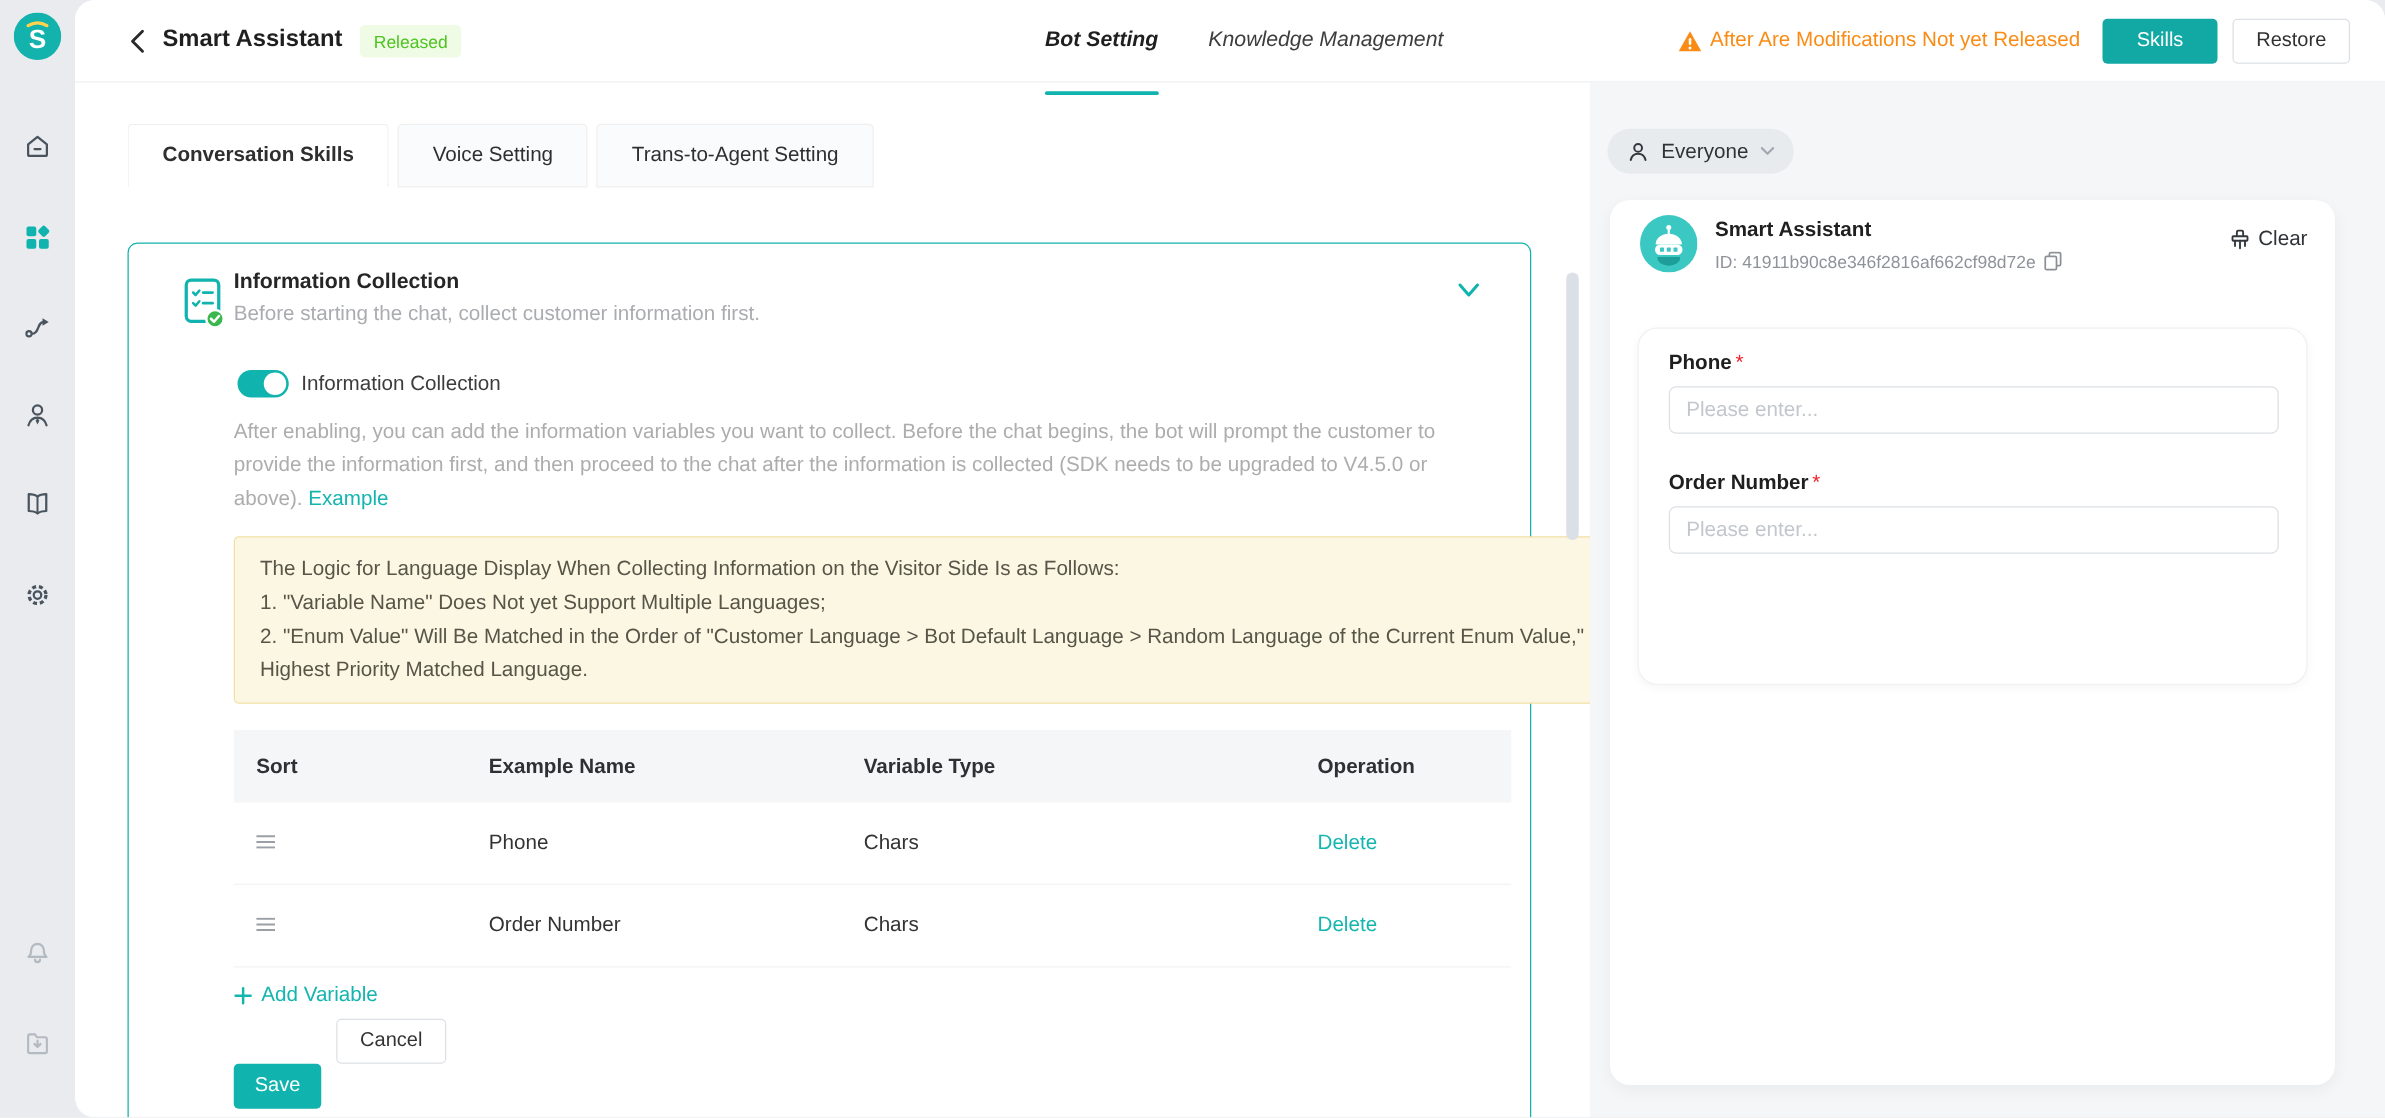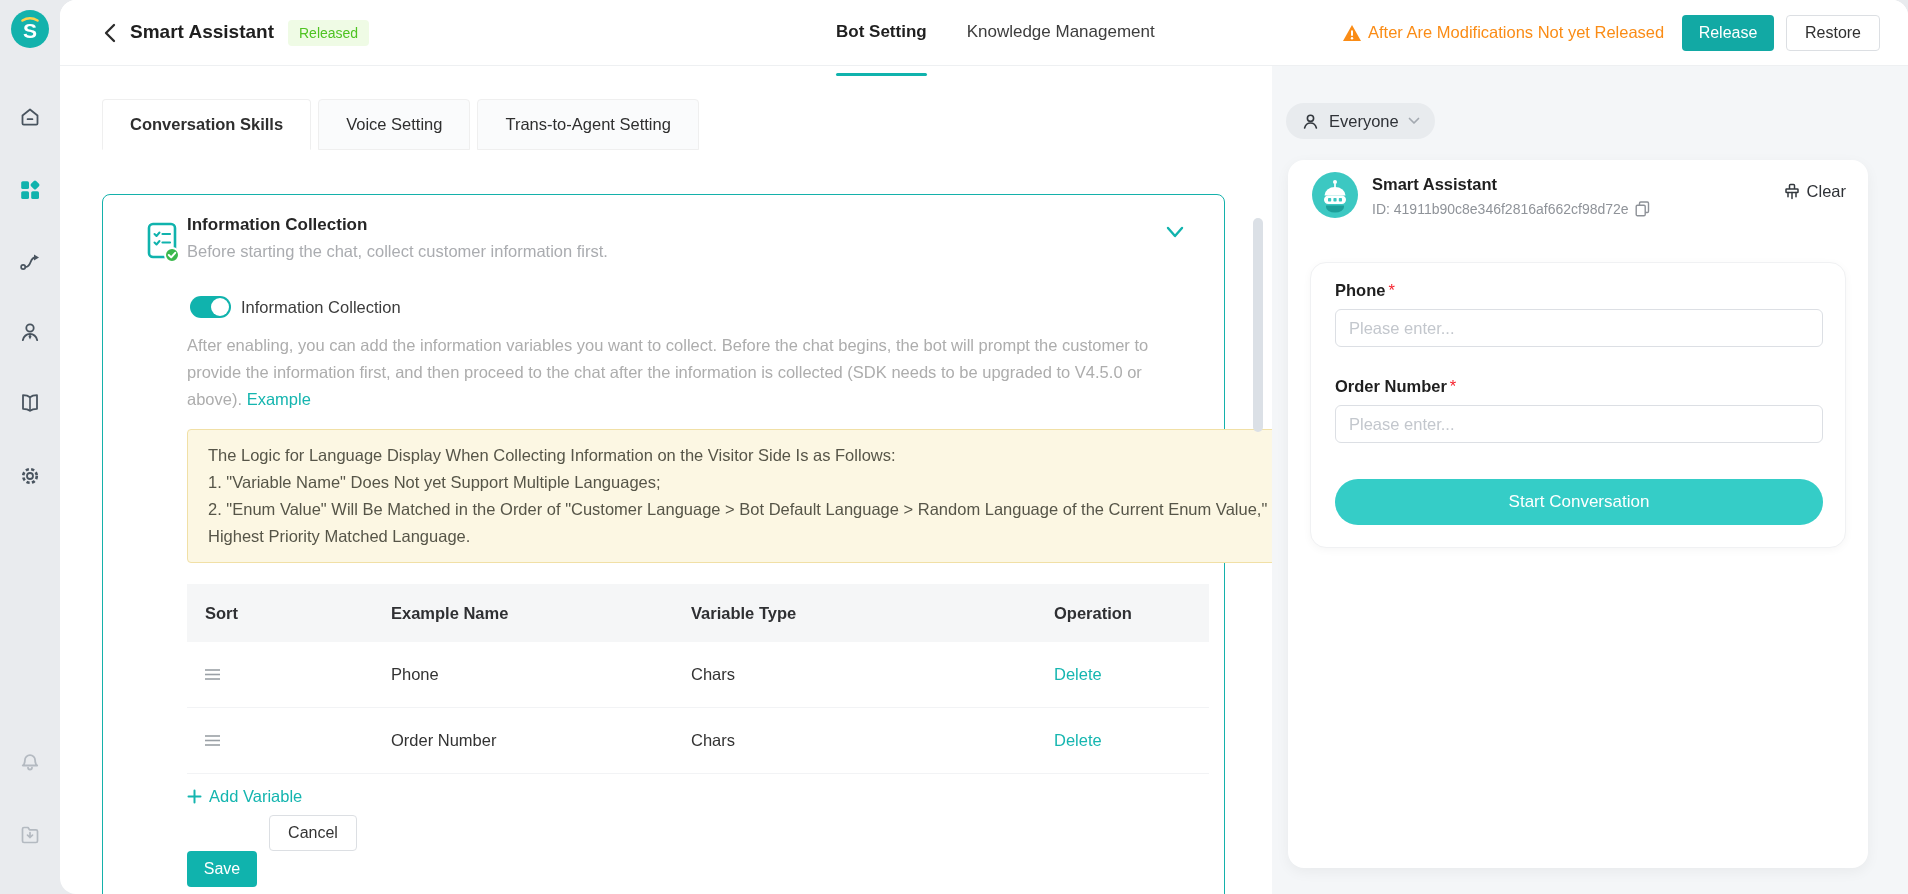--- a/index.html
+++ b/index.html
@@ -17,21 +17,21 @@
   
   .main{ position:absolute; left:60px; top:0; right:0; bottom:0; background:#fff;
          border-radius:16px 16px 0 16px; overflow:hidden;}
 
   
   .hdr{ position:absolute; left:0; top:0; right:0; height:66px; background:#fff; border-bottom:1px solid #eef0f2;}
   .back{ position:absolute; left:43px; top:23px; width:14px; height:20px; cursor:pointer;}
   .hdr-title{ position:absolute; left:70px; top:21px; font-size:19px; font-weight:bold; color:#1f1f1f;}
   .badge{ position:absolute; left:228px; top:20px; background:#effbe5; color:#4fc322; font-size:14px;
           padding:5px 11px; border-radius:4px;}
-  .hdr-tabs{ position:absolute; left:776px; top:0; height:78px; display:flex; gap:40px;}
+  .hdr-tabs{ position:absolute; left:776px; top:0; height:78px; display:flex; gap:40px;font-style:italic;}
   .hdr-tab{ line-height:64px; font-size:17px; color:#3d3d3d; cursor:pointer; position:relative;}
   .hdr-tab.active{ color:#1f1f1f; font-weight:bold;}
   .hdr-tab.active::after{ content:""; position:absolute; left:0; right:0; bottom:2px; height:3px;
           background:#10b3ad; border-radius:2px;}
   .warn{ position:absolute; left:1282px; top:24px; width:20px; height:18px;}
   .warn-text{ position:absolute; left:1308px; top:23px; font-size:16.5px; color:#fa8c16;}
   .btn-release{ position:absolute; left:1622px; top:15px; width:92px; height:36px; background:#12a9a4;
           color:#fff; border:none; border-radius:4px; font-size:16px; cursor:pointer; font-family:inherit;}
   .btn-restore{ position:absolute; left:1726px; top:15px; width:94px; height:36px; background:#fff;
           color:#303030; border:1px solid #dcdfe3; border-radius:4px; font-size:16px; cursor:pointer; font-family:inherit;}
@@ -172,21 +172,21 @@
         <div class="hdr-tab active">Bot Setting</div>
         <div class="hdr-tab">Knowledge Management</div>
       </div>
 
       <svg class="warn" viewBox="0 0 20 18">
         <path d="M10 1 L19 17 H1 Z" fill="#fa8c16"></path>
         <rect x="9" y="6.3" width="2" height="5.6" rx="1" fill="#fff"></rect>
         <circle cx="10" cy="14.3" r="1.2" fill="#fff"></circle>
       </svg>
       <div class="warn-text">After Are Modifications Not yet Released</div>
-      <button class="btn-release">Release</button>
+      <button class="btn-release">Skills</button>
       <button class="btn-restore">Restore</button>
     </div>
 
     <div class="ctabs">
       <div class="ctab active">Conversation Skills</div>
       <div class="ctab">Voice Setting</div>
       <div class="ctab">Trans-to-Agent Setting</div>
     </div>
 
     <div class="card">
@@ -309,19 +309,18 @@
 
         <div class="form-card">
           <div class="f-label lab1">
             <span>Phone</span><span class="req">*</span>
           </div>
           <input class="f-input inp1" placeholder="Please enter..." style="">
           <div class="f-label lab2">
             <span>Order Number</span><span class="req">*</span>
           </div>
           <input class="f-input inp2" placeholder="Please enter..." style="">
-          <button class="btn-start">Start Conversation</button>
         </div>
       </div>
     </div>
 
   </div>
 </div>
 
 </body></html>

